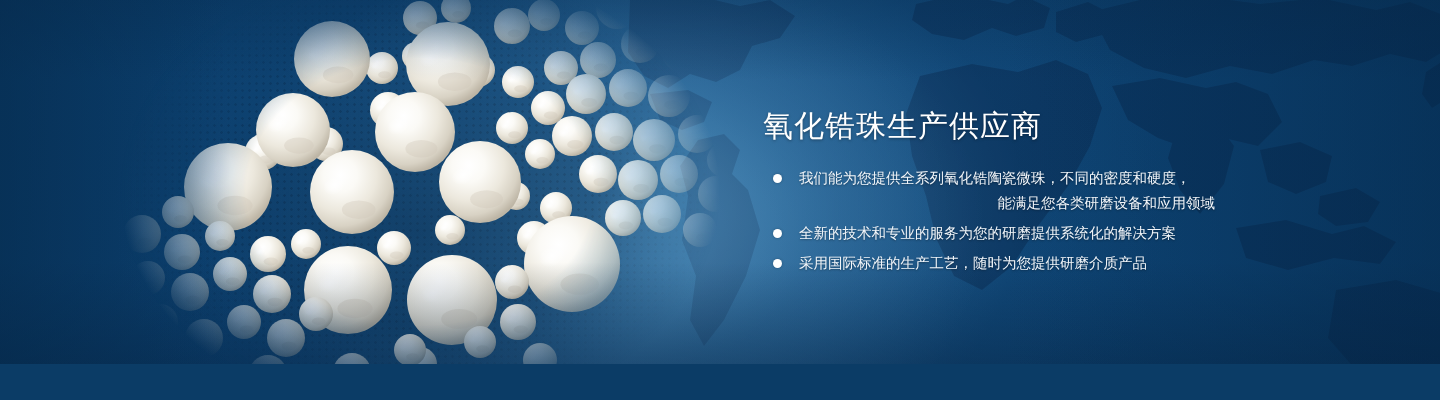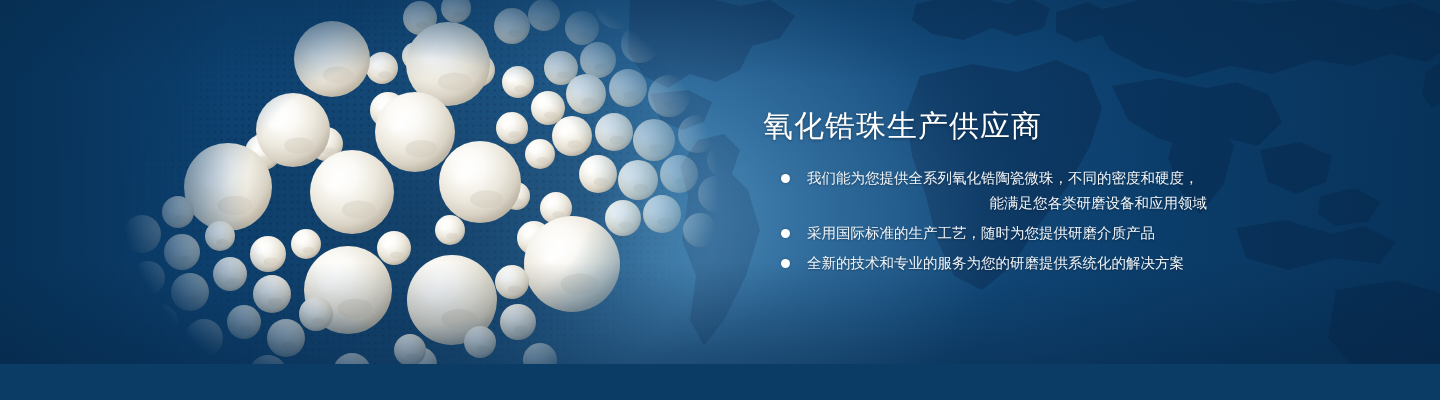--- a/index.html
+++ b/index.html
@@ -104,21 +104,21 @@
     color: #ffffff;
     font-size: 30px;
     line-height: 36px;
     letter-spacing: 1px;
     font-weight: normal;
     margin: 0 0 22px 0;
     text-shadow: 0 1px 3px rgba(0,0,0,0.35);
   }
   .bullets {
     list-style: none;
-    margin: 16px;
+    margin: 8px;
     padding: 0;
   }
   .bullet {
     position: relative;
     padding-left: 28px;
     color: #f2f6fa;
     font-size: 14.5px;
     line-height: 25px;
     margin-bottom: 5px;
     text-shadow: 0 1px 2px rgba(0,0,0,0.35);
@@ -314,22 +314,22 @@
     <h1 class="headline">氧化锆珠生产供应商</h1>
 
     <ul class="bullets">
       <li class="bullet">
         <span class="dot"></span>
         <span>我们能为您提供全系列氧化锆陶瓷微珠，不同的密度和硬度，</span>
         <span class="line2">能满足您各类研磨设备和应用领域</span>
       </li>
       <li class="bullet">
         <span class="dot"></span>
-        <span>采用国际标准的生产工艺，随时为您提供研磨介质产品</span>
+        <span>全新的技术和专业的服务为您的研磨提供系统化的解决方案</span>
       </li>
       <li class="bullet">
         <span class="dot"></span>
-        <span>全新的技术和专业的服务为您的研磨提供系统化的解决方案</span>
+        <span>采用国际标准的生产工艺，随时为您提供研磨介质产品</span>
       </li>
     </ul>
   </div>
 
 </div>
 
 </body></html>

